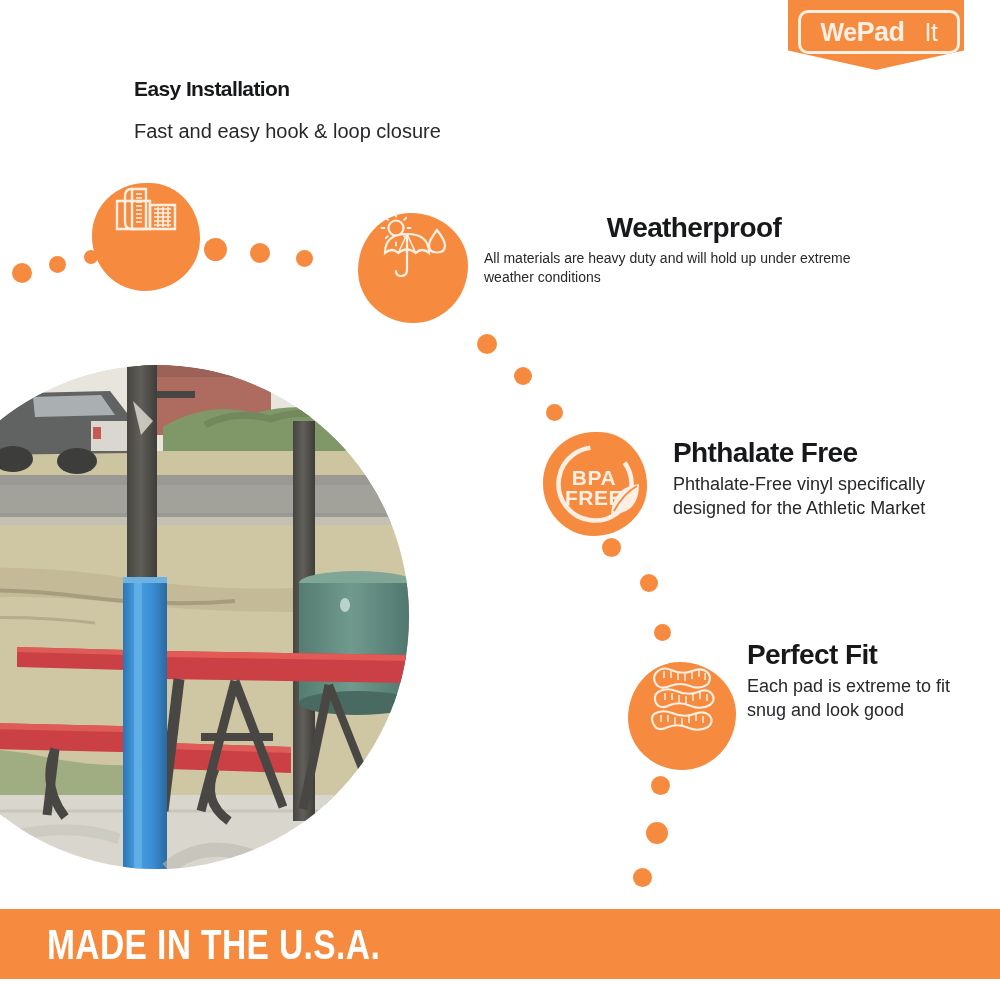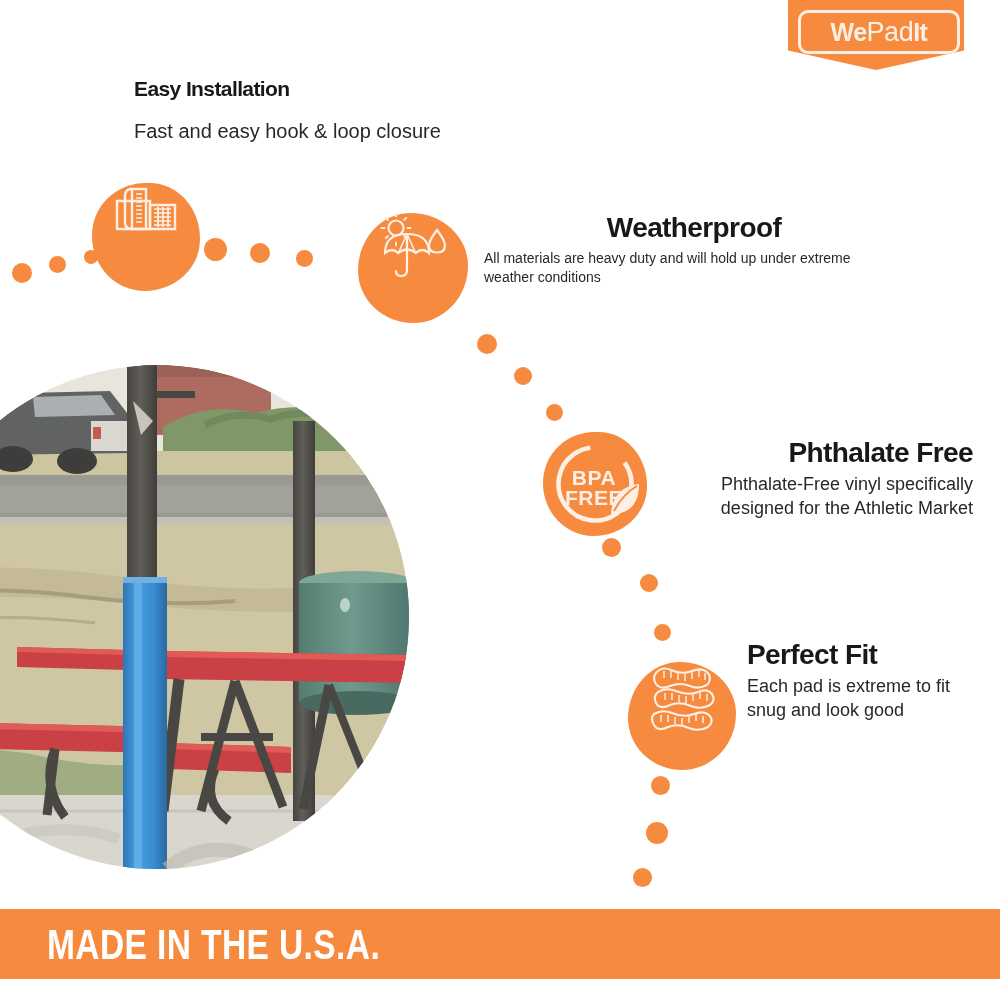--- a/index.html
+++ b/index.html
@@ -22,40 +22,40 @@
   .logo-inner{
     position:absolute;left:10px;top:10px;width:156px;height:38px;
     border:3px solid #FDEFE3;border-radius:10px;
     display:flex;align-items:center;justify-content:center;
   }
   .logo-text{
     font-size:25px;letter-spacing:-0.5px;line-height:1;
     color:#FDEFE3;white-space:nowrap;
   }
   .logo-text .lw{font-weight:bold;}
-  .logo-text .lp{font-weight:normal;font-size:27px;}
-  .logo-text .li{font-weight:bold;}
+  .logo-text .lp{font-weight:bold;font-size:27px;}
+  .logo-text .li{font-weight:normal;padding-left:20px;}
 
   
   .blk{position:absolute;}
   .blk .h{
     font-weight:bold;color:#17181a;letter-spacing:-0.6px;
     line-height:1.05;white-space:nowrap;
   }
   .blk .p{color:#27282b;line-height:1.32;}
 
   #blk-easy{left:134px;top:78px;}
   #blk-easy .h{font-size:21px;}
   #blk-easy .p{font-size:20px;margin-top:18px;}
 
   #blk-weather{left:484px;top:213px;width:420px;}
   #blk-weather .h{font-size:28px;text-align:center;}
   #blk-weather .p{font-size:14px;margin-top:7px;}
 
-  #blk-phth{left:673px;top:438px;width:300px;text-align:right;}
+  #blk-phth{left:673px;top:438px;width:300px;}
   #blk-phth .h{font-size:28px;}
   #blk-phth .p{font-size:18px;margin-top:6px;}
 
   #blk-fit{left:747px;top:640px;width:232px;}
   #blk-fit .h{font-size:28px;}
   #blk-fit .p{font-size:18px;margin-top:6px;}
 
   
   .icon-circle{
     position:absolute;border-radius:50%;

